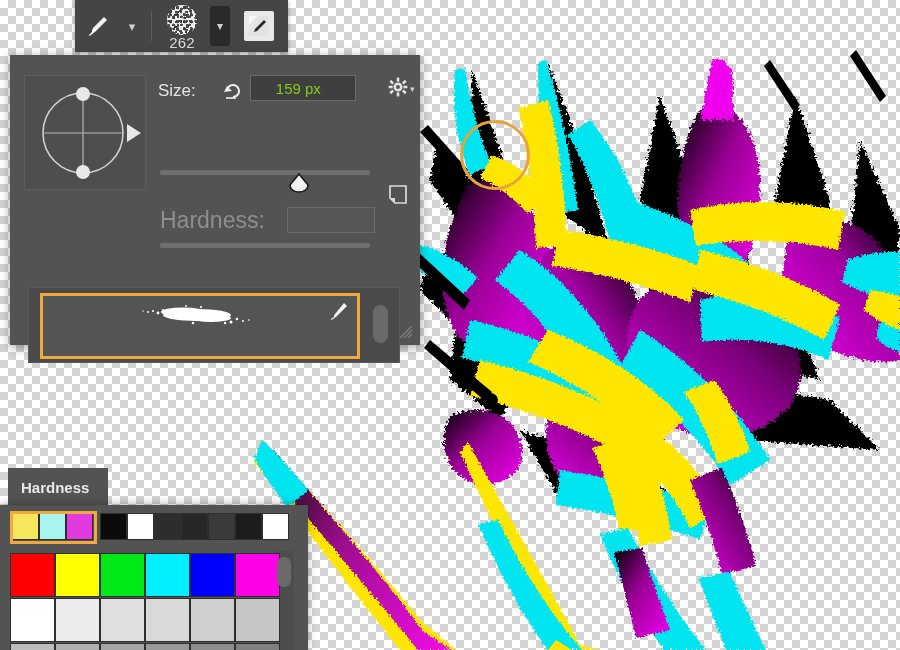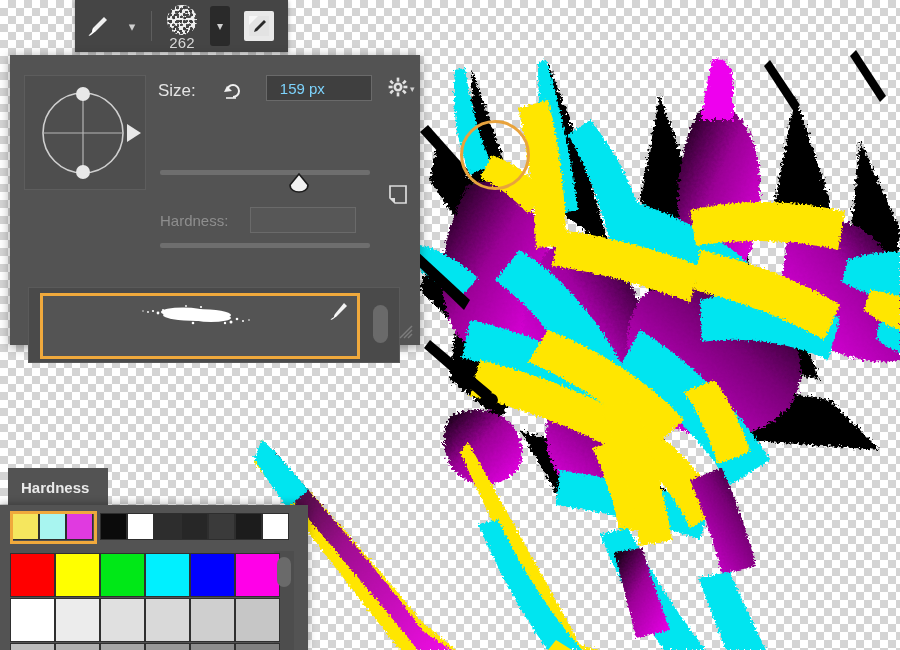--- a/index.html
+++ b/index.html
@@ -91,39 +91,39 @@
 
   .angle-box {
     position: absolute; left: 14px; top: 20px; width: 122px; height: 115px;
     background: #4e4e4e; border: 1px solid #5d5d5d;
   }
 
   .size-row { position: absolute; left: 148px; top: 20px; width: 215px; height: 26px; display:flex; align-items:flex-end; }
   .lbl-size { font-size: 17px; color:#e4e4e4; }
   .reset-icon { margin-left: 26px; width: 22px; height: 22px; display:flex; align-items:center; justify-content:center;}
   .size-field {
-    margin-left: 22px; width: 106px; height: 26px; background:#3f3f3f;
-    border: 1px solid #6a6a6a; color:#7dd3fc; font-size: 15px;
-    display:flex; align-items:center; padding-left: 13px;
+    margin-left: 6px; width: 106px; height: 26px; background:#3f3f3f;
+    border: 1px solid #6a6a6a; color:#84cc16; font-size: 15px;
+    display:flex; align-items:center; padding-left: 25px;
   }
   .gear-wrap { position:absolute; left: 378px; top: 22px; display:flex; align-items:center; gap:2px;}
   .gear-caret { color:#d0d0d0; font-size: 9px; }
   .newdoc-icon { position:absolute; left: 379px; top: 130px; width:18px; height:19px;}
 
   .slider-track {
     position:absolute; height: 5px; background:#6e6e6e; border-radius:2px;
   }
   #size-track { left: 150px; top: 115px; width: 210px; }
   #hardness-track { left: 150px; top: 188px; width: 210px; }
   #size-thumb {
     position:absolute; left: 278px; top: 118px; width: 22px; height: 20px;
   }
 
   .hardness-row { position:absolute; left:150px; top: 152px; width: 215px; height: 26px; display:flex; align-items:center; }
-  .lbl-hardness { font-size: 15px; color:#8e8e8e; }
+  .lbl-hardness { font-size: 23px; color:#8e8e8e; }
   .hardness-field {
     margin-left: 22px; width: 106px; height: 26px; background:#575757;
     border: 1px solid #6a6a6a;
   }
 
   
   #preset-list {
     position:absolute; left: 18px; top: 232px; width: 372px; height: 76px;
     background: #4a4a4a; border: 1px solid #5a5a5a;
   }

